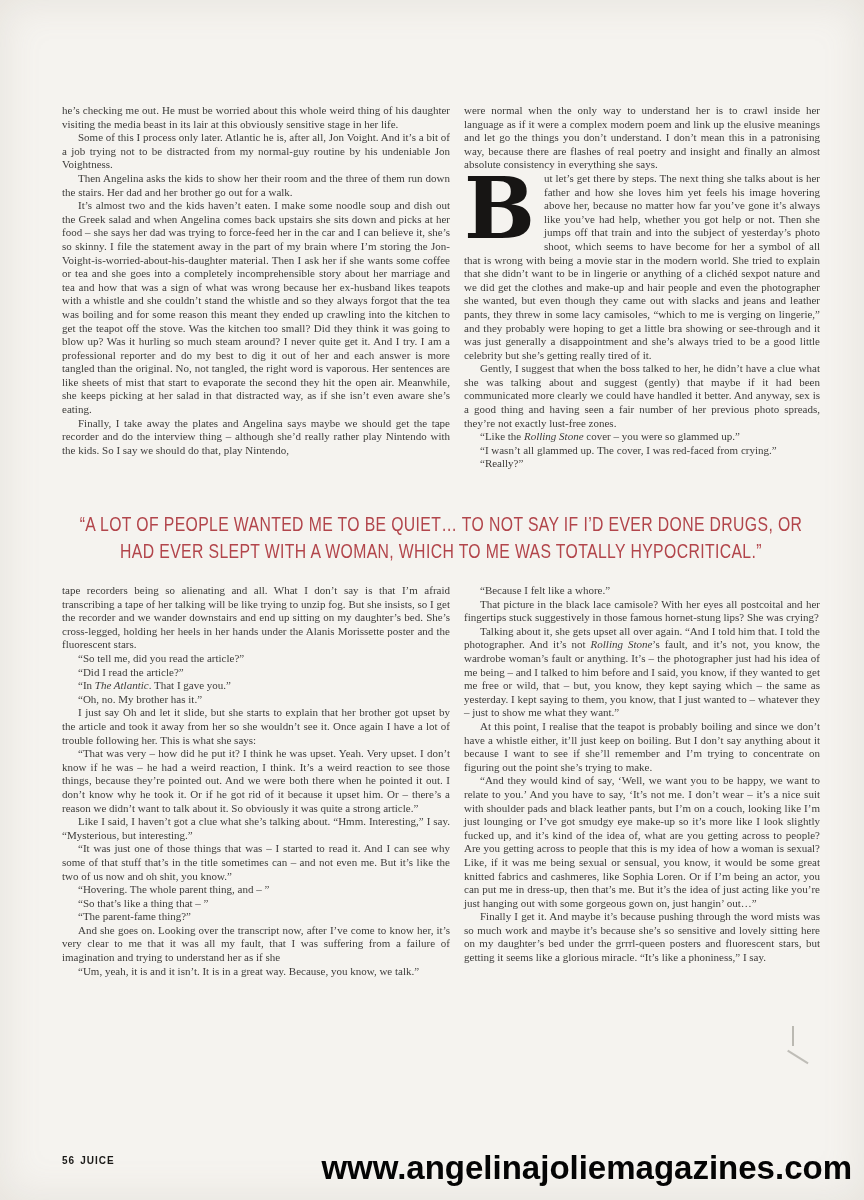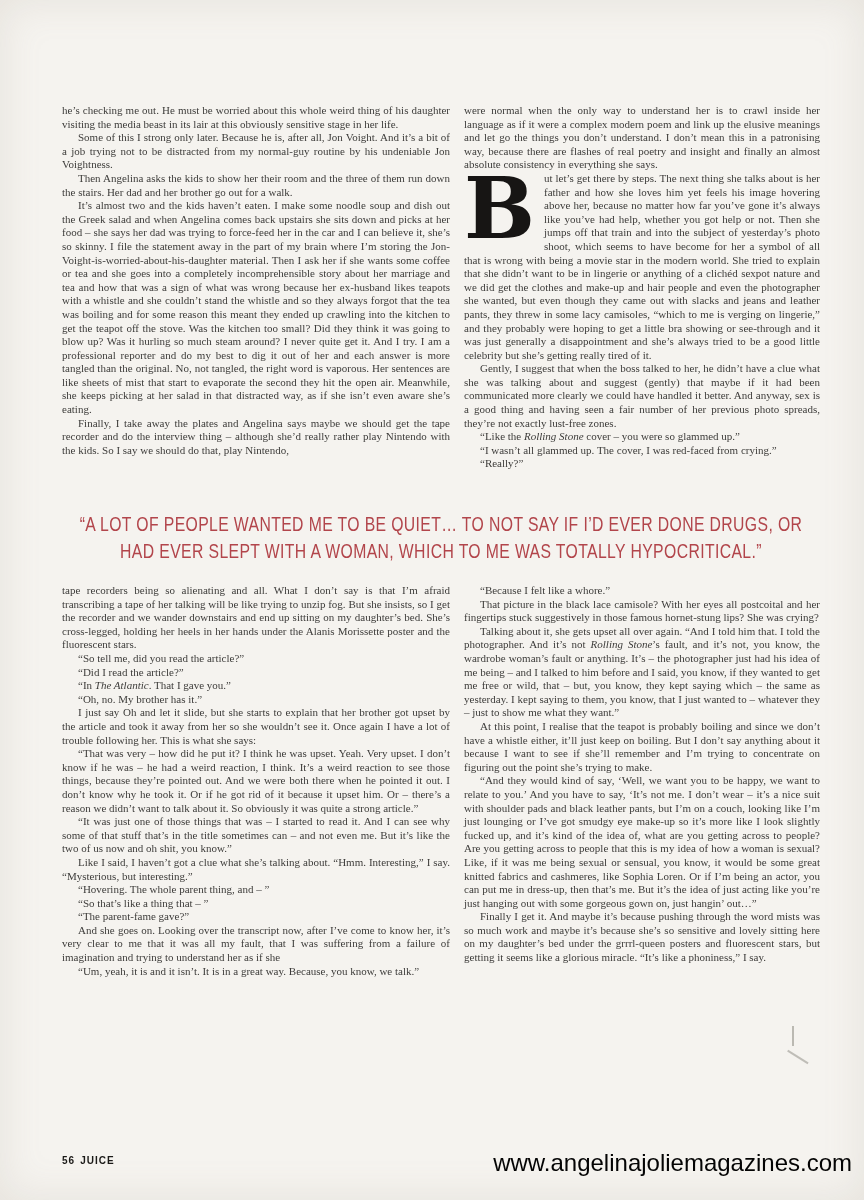--- a/index.html
+++ b/index.html
@@ -37,36 +37,36 @@
   }
   .footer {
     position:absolute; left:62px; top:1155px;
     font-family:"Liberation Sans", sans-serif;
     font-size:10px; font-weight:700; color:#1b1a18; letter-spacing:1px;
   }
   .footer .mag { margin-left:5px; }
   .watermark {
     position:absolute; right:12px; top:1149px;
     font-family:"Liberation Sans", sans-serif;
-    font-size:24px; font-weight:400; color:#040404; white-space:nowrap;
+    font-size:33px; font-weight:700; color:#040404; white-space:nowrap;
   }
   .artifact { position:absolute; background:#8a8880; }
   .art-tick { left:792px; top:1026px; width:1.5px; height:20px; opacity:.55; }
   .art-slash { left:786px; top:1056px; width:24px; height:1.5px; opacity:.5; transform:rotate(32deg); }
 </style>
 </head>
 <body>
 
 <div class="page">
   <div class="content">
 
     <div class="cols">
       <div class="col-l">
           <p class="para">he’s checking me out. He must be worried about this whole weird thing of his daughter visiting the media beast in its lair at this obviously sensitive stage in her life.</p>
-          <p class="para indent">Some of this I strong only later. Because he is, after all, Jon Voight. And it’s a bit of a job trying not to be distracted from my normal-guy routine by his undeniable Jon Voightness.</p>
+          <p class="para indent">Some of this I process only later. Atlantic he is, after all, Jon Voight. And it’s a bit of a job trying not to be distracted from my normal-guy routine by his undeniable Jon Voightness.</p>
           <p class="para indent">Then Angelina asks the kids to show her their room and the three of them run down the stairs. Her dad and her brother go out for a walk.</p>
           <p class="para indent">It’s almost two and the kids haven’t eaten. I make some noodle soup and dish out the Greek salad and when Angelina comes back upstairs she sits down and picks at her food – she says her dad was trying to force-feed her in the car and I can believe it, she’s so skinny. I file the statement away in the part of my brain where I’m storing the Jon-Voight-is-worried-about-his-daughter material. Then I ask her if she wants some coffee or tea and she goes into a completely incomprehensible story about her marriage and tea and how that was a sign of what was wrong because her ex-husband likes teapots with a whistle and she couldn’t stand the whistle and so they always forgot that the tea was boiling and for some reason this meant they ended up crawling into the kitchen to get the teapot off the stove. Was the kitchen too small? Did they think it was going to blow up? Was it hurling so much steam around? I never quite get it. And I try. I am a professional reporter and do my best to dig it out of her and each answer is more tangled than the original. No, not tangled, the right word is vaporous. Her sentences are like sheets of mist that start to evaporate the second they hit the open air. Meanwhile, she keeps picking at her salad in that distracted way, as if she isn’t even aware she’s eating.</p>
           <p class="para indent">Finally, I take away the plates and Angelina says maybe we should get the tape recorder and do the interview thing – although she’d really rather play Nintendo with the kids. So I say we should do that, play Nintendo,</p>
         </div>
       <div class="col-r">
           <p class="para">were normal when the only way to understand her is to crawl inside her language as if it were a complex modern poem and link up the elusive meanings and let go the things you don’t understand. I don’t mean this in a patronising way, because there are flashes of real poetry and insight and finally an almost absolute consistency in everything she says.</p>
           <p class="para"><span class="dropcap">B</span>ut let’s get there by steps. The next thing she talks about is her father and how she loves him yet feels his image hovering above her, because no matter how far you’ve gone it’s always like you’ve had help, whether you got help or not. Then she jumps off that train and into the subject of yesterday’s photo shoot, which seems to have become for her a symbol of all that is wrong with being a movie star in the modern world. She tried to explain that she didn’t want to be in lingerie or anything of a clichéd sexpot nature and we did get the clothes and make-up and hair people and even the photographer she wanted, but even though they came out with slacks and jeans and leather pants, they threw in some lacy camisoles, “which to me is verging on lingerie,” and they probably were hoping to get a little bra showing or see-through and it was just generally a disappointment and she’s always tried to be a good little celebrity but she’s getting really tired of it.</p>
           <p class="para indent">Gently, I suggest that when the boss talked to her, he didn’t have a clue what she was talking about and suggest (gently) that maybe if it had been communicated more clearly we could have handled it better. And anyway, sex is a good thing and having seen a fair number of her previous photo spreads, they’re not exactly lust-free zones.</p>
           <p class="para indent">“Like the <i>Rolling Stone</i> cover – you were so glammed up.”</p>
           <p class="para indent">“I wasn’t all glammed up. The cover, I was red-faced from crying.”</p>
@@ -80,25 +80,25 @@
 
     <div class="cols">
       <div class="col-l">
           <p class="para">tape recorders being so alienating and all. What I don’t say is that I’m afraid transcribing a tape of her talking will be like trying to unzip fog. But she insists, so I get the recorder and we wander downstairs and end up sitting on my daughter’s bed. She’s cross-legged, holding her heels in her hands under the Alanis Morissette poster and the fluorescent stars.</p>
           <p class="para indent">“So tell me, did you read the article?”</p>
           <p class="para indent">“Did I read the article?”</p>
           <p class="para indent">“In <i>The Atlantic</i>. That I gave you.”</p>
           <p class="para indent">“Oh, no. My brother has it.”</p>
           <p class="para indent">I just say Oh and let it slide, but she starts to explain that her brother got upset by the article and took it away from her so she wouldn’t see it. Once again I have a lot of trouble following her. This is what she says:</p>
           <p class="para indent">“That was very – how did he put it? I think he was upset. Yeah. Very upset. I don’t know if he was – he had a weird reaction, I think. It’s a weird reaction to see those things, because they’re pointed out. And we were both there when he pointed it out. I don’t know why he took it. Or if he got rid of it because it upset him. Or – there’s a reason we didn’t want to talk about it. So obviously it was quite a strong article.”</p>
+          <p class="para indent">Like I said, I haven’t got a clue what she’s talking about. “Hmm. Interesting,” I say. “Mysterious, but interesting.”</p>
           <p class="para indent">“It was just one of those things that was – I started to read it. And I can see why some of that stuff that’s in the title sometimes can – and not even me. But it’s like the two of us now and oh shit, you know.”</p>
-          <p class="para indent">Like I said, I haven’t got a clue what she’s talking about. “Hmm. Interesting,” I say. “Mysterious, but interesting.”</p>
           <p class="para indent">“Hovering. The whole parent thing, and – ”</p>
           <p class="para indent">“So that’s like a thing that – ”</p>
-          <p class="para indent">“The parent-fame gave?”</p>
+          <p class="para indent">“The parent-fame thing?”</p>
           <p class="para indent">And she goes on. Looking over the transcript now, after I’ve come to know her, it’s very clear to me that it was all my fault, that I was suffering from a failure of imagination and trying to understand her as if she</p>
           <p class="para indent">“Um, yeah, it is and it isn’t. It is in a great way. Because, you know, we talk.”</p>
         </div>
       <div class="col-r">
           <p class="para indent">“Because I felt like a whore.”</p>
           <p class="para indent">That picture in the black lace camisole? With her eyes all postcoital and her fingertips stuck suggestively in those famous hornet-stung lips? She was crying?</p>
           <p class="para indent">Talking about it, she gets upset all over again. “And I told him that. I told the photographer. And it’s not <i>Rolling Stone</i>’s fault, and it’s not, you know, the wardrobe woman’s fault or anything. It’s – the photographer just had his idea of me being – and I talked to him before and I said, you know, if they wanted to get me free or wild, that – but, you know, they kept saying which – the same as yesterday. I kept saying to them, you know, that I just wanted to – whatever they – just to show me what they want.”</p>
           <p class="para indent">At this point, I realise that the teapot is probably boiling and since we don’t have a whistle either, it’ll just keep on boiling. But I don’t say anything about it because I want to see if she’ll remember and I’m trying to concentrate on figuring out the point she’s trying to make.</p>
           <p class="para indent">“And they would kind of say, ‘Well, we want you to be happy, we want to relate to you.’ And you have to say, ‘It’s not me. I don’t wear – it’s a nice suit with shoulder pads and black leather pants, but I’m on a couch, looking like I’m just lounging or I’ve got smudgy eye make-up so it’s more like I look slightly fucked up, and it’s kind of the idea of, what are you getting across to people? Are you getting across to people that this is my idea of how a woman is sexual? Like, if it was me being sexual or sensual, you know, it would be some great knitted fabrics and cashmeres, like Sophia Loren. Or if I’m being an actor, you can put me in dress-up, then that’s me. But it’s the idea of just acting like you’re just hanging out with some gorgeous gown on, just hangin’ out…”</p>
           <p class="para indent">Finally I get it. And maybe it’s because pushing through the word mists was so much work and maybe it’s because she’s so sensitive and lovely sitting here on my daughter’s bed under the grrrl-queen posters and fluorescent stars, but getting it seems like a glorious miracle. “It’s like a phoniness,” I say.</p>

